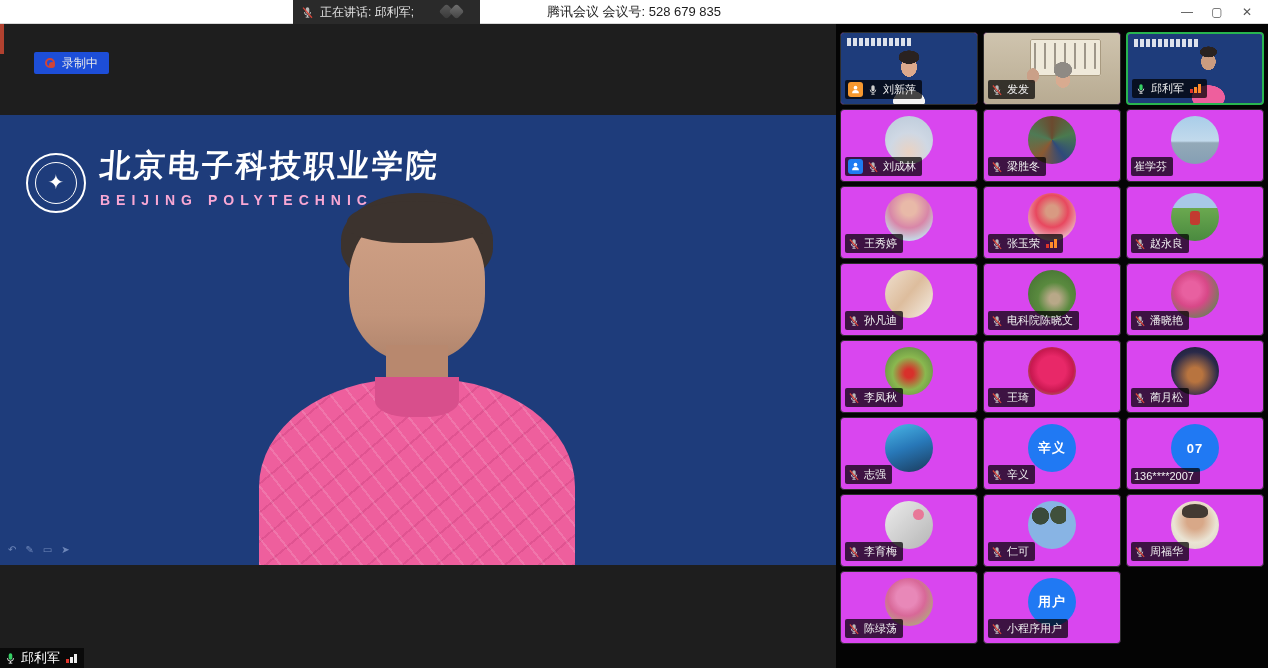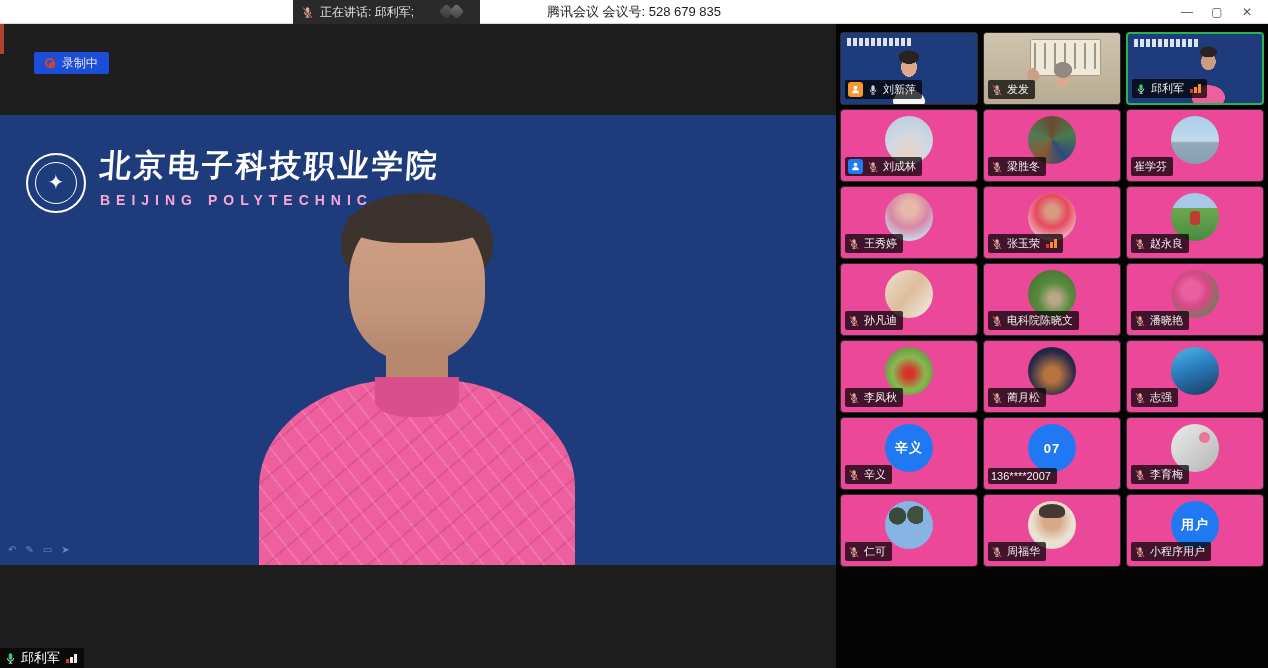--- a/index.html
+++ b/index.html
@@ -63,21 +63,21 @@
   .sig{display:inline-flex;align-items:flex-end;gap:1px;margin-left:2px;}
   .sig i{display:block;width:3px;background:#ff8a2a;}
   .sig i:nth-child(1){height:4px;background:#e0352b;}
   .sig i:nth-child(2){height:6px;}
   .sig i:nth-child(3){height:9px;}
   .sig.stage i:nth-child(2),.sig.stage i:nth-child(3){background:#ececec;}
 
   
   #sidebar{position:absolute;left:836px;top:24px;width:432px;height:644px;background:#040404;padding:8px 4px 0 4px;}
   #grid{display:grid;grid-template-columns:repeat(3,1fr);grid-auto-rows:73px;gap:4px 5px;}
-  .tile{position:relative;background:#ec4899;border:1px solid #2d2d2d;border-radius:4px;overflow:hidden;}
+  .tile{position:relative;background:#d946ef;border:1px solid #2d2d2d;border-radius:4px;overflow:hidden;}
   .tile.active{border:2px solid var(--active-green,#28b550);}
 
   .scene{position:absolute;left:50%;top:6px;transform:translateX(-50%);width:48px;height:48px;border-radius:50%;background:#333;}
   .scene.full{left:0;top:0;transform:none;width:100%;height:100%;border-radius:0;}
   .av-text{position:absolute;inset:0;display:flex;align-items:center;justify-content:center;color:#fff;font-size:13px;font-weight:bold;letter-spacing:1px;}
 
   
   .k-clouds{background:radial-gradient(circle at 50% 75%,#ead2c2 0%,#cfd8e4 45%,#bac9da 100%);}
   .k-map{background:conic-gradient(#6b4a2f,#4a7a4f,#2f4a7a,#8a5a33,#4f7a55,#6b4a2f);}
   .k-city{background:linear-gradient(180deg,#a9cde9 0%,#c2daec 52%,#93a9b8 56%,#859fb4 100%);}
@@ -418,20 +418,35 @@
           <path class="cap" d="M8 1.5a2.2 2.2 0 0 1 2.2 2.2v3.6a2.2 2.2 0 0 1-4.4 0V3.7A2.2 2.2 0 0 1 8 1.5z"></path>
           <path class="frame" d="M4.3 7.6a3.7 3.7 0 0 0 7.4 0M8 11.3v2.2M5.8 13.7h4.4" fill="none" stroke-width="1.2"></path>
           <line class="slash" x1="2.5" y1="2" x2="13.5" y2="14.5" stroke="#d8453a" stroke-width="1.6"></line>
         </svg>
       </span>
       <span class="pname">李凤秋</span>
 
     </div>
   </div>
 
+  <div class="tile">
+    <div class="scene k-peony"></div>
+    <div class="plabel">
+
+      <span class="mic muted">
+        <svg width="12" height="12" viewBox="0 0 16 16">
+          <path class="cap" d="M8 1.5a2.2 2.2 0 0 1 2.2 2.2v3.6a2.2 2.2 0 0 1-4.4 0V3.7A2.2 2.2 0 0 1 8 1.5z"></path>
+          <path class="frame" d="M4.3 7.6a3.7 3.7 0 0 0 7.4 0M8 11.3v2.2M5.8 13.7h4.4" fill="none" stroke-width="1.2"></path>
+          <line class="slash" x1="2.5" y1="2" x2="13.5" y2="14.5" stroke="#d8453a" stroke-width="1.6"></line>
+        </svg>
+      </span>
+      <span class="pname">王琦</span>
+
+    </div>
+  </div>
 
   <div class="tile">
     <div class="scene k-monkey"></div>
     <div class="plabel">
 
       <span class="mic muted">
         <svg width="12" height="12" viewBox="0 0 16 16">
           <path class="cap" d="M8 1.5a2.2 2.2 0 0 1 2.2 2.2v3.6a2.2 2.2 0 0 1-4.4 0V3.7A2.2 2.2 0 0 1 8 1.5z"></path>
           <path class="frame" d="M4.3 7.6a3.7 3.7 0 0 0 7.4 0M8 11.3v2.2M5.8 13.7h4.4" fill="none" stroke-width="1.2"></path>
           <line class="slash" x1="2.5" y1="2" x2="13.5" y2="14.5" stroke="#d8453a" stroke-width="1.6"></line>
@@ -528,20 +543,35 @@
           <path class="cap" d="M8 1.5a2.2 2.2 0 0 1 2.2 2.2v3.6a2.2 2.2 0 0 1-4.4 0V3.7A2.2 2.2 0 0 1 8 1.5z"></path>
           <path class="frame" d="M4.3 7.6a3.7 3.7 0 0 0 7.4 0M8 11.3v2.2M5.8 13.7h4.4" fill="none" stroke-width="1.2"></path>
           <line class="slash" x1="2.5" y1="2" x2="13.5" y2="14.5" stroke="#d8453a" stroke-width="1.6"></line>
         </svg>
       </span>
       <span class="pname">周福华</span>
 
     </div>
   </div>
 
+  <div class="tile">
+    <div class="scene k-flowers-pink2"></div>
+    <div class="plabel">
+
+      <span class="mic muted">
+        <svg width="12" height="12" viewBox="0 0 16 16">
+          <path class="cap" d="M8 1.5a2.2 2.2 0 0 1 2.2 2.2v3.6a2.2 2.2 0 0 1-4.4 0V3.7A2.2 2.2 0 0 1 8 1.5z"></path>
+          <path class="frame" d="M4.3 7.6a3.7 3.7 0 0 0 7.4 0M8 11.3v2.2M5.8 13.7h4.4" fill="none" stroke-width="1.2"></path>
+          <line class="slash" x1="2.5" y1="2" x2="13.5" y2="14.5" stroke="#d8453a" stroke-width="1.6"></line>
+        </svg>
+      </span>
+      <span class="pname">陈绿荡</span>
+
+    </div>
+  </div>
 
   <div class="tile">
     <div class="scene k-blue-circle">
             <span class="av-text">用户</span>
           </div>
     <div class="plabel">
 
       <span class="mic muted">
         <svg width="12" height="12" viewBox="0 0 16 16">
           <path class="cap" d="M8 1.5a2.2 2.2 0 0 1 2.2 2.2v3.6a2.2 2.2 0 0 1-4.4 0V3.7A2.2 2.2 0 0 1 8 1.5z"></path>

